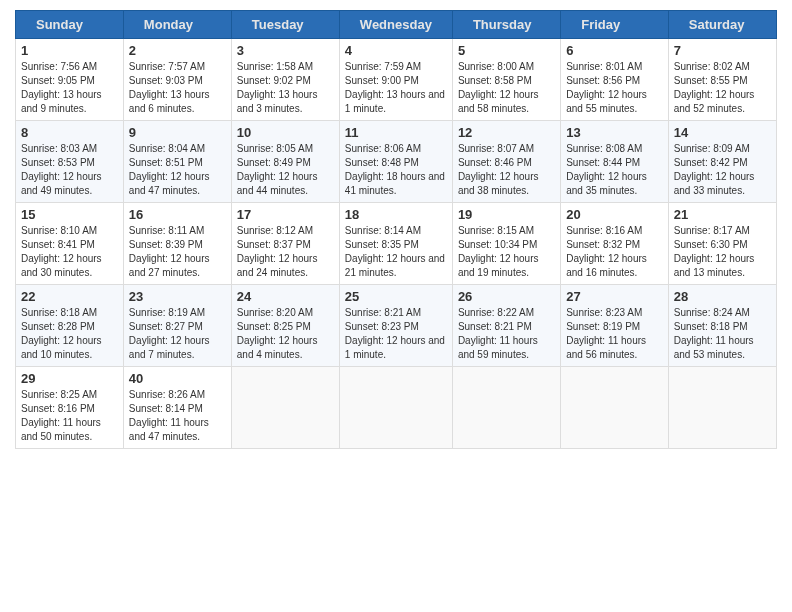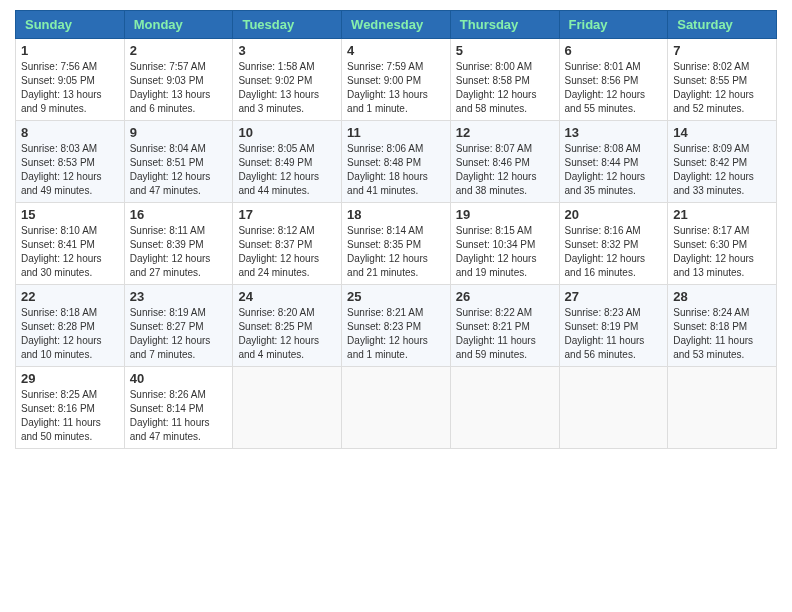--- a/index.html
+++ b/index.html
@@ -37,24 +37,24 @@
       font-size: 14px;
       color: #555;
     }
     .calendar {
       width: 100%;
       border-collapse: collapse;
       border: 1px solid #ccc;
     }
     .calendar th {
       background-color: #2a6db5;
-      color: #86efac;
+      color: #e5e5e5;
       font-size: 13px;
       font-weight: bold;
-      padding: 6px 9px;
+      padding: 6px 20px;
       text-align: left;
       border: 1px solid #1a5a9a;
     }
     .calendar td {
       vertical-align: top;
       padding: 4px 5px;
       border: 1px solid #ddd;
       font-size: 10.5px;
       color: #333;
       width: calc(100% / 7);

